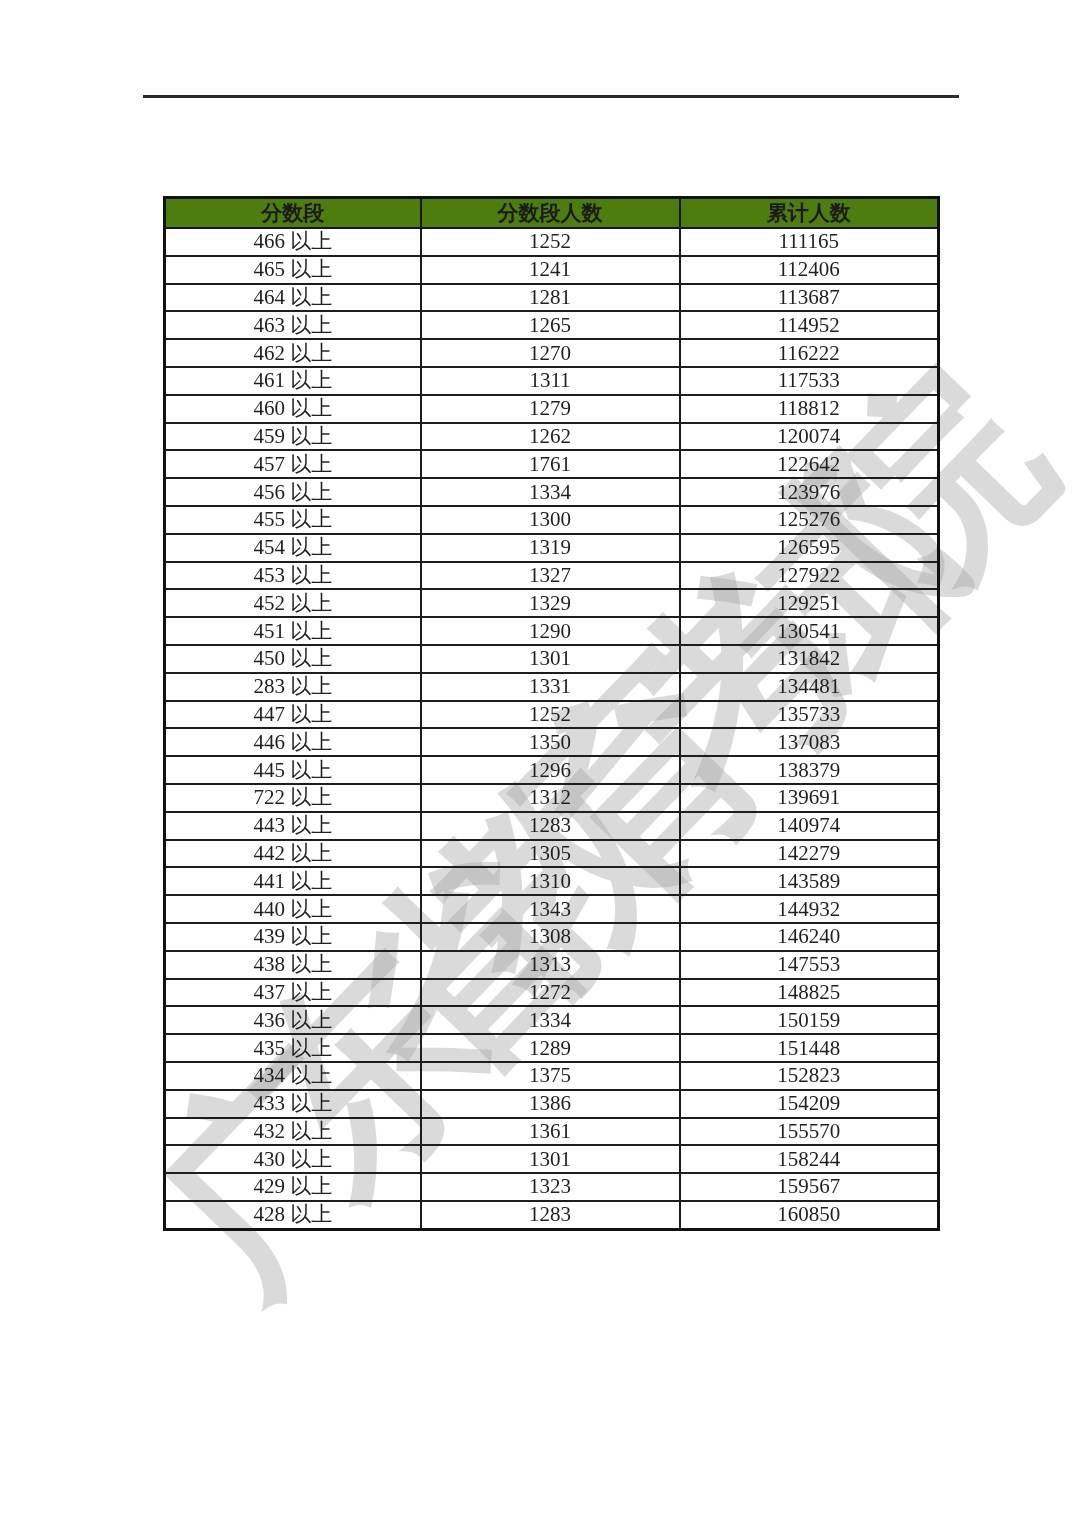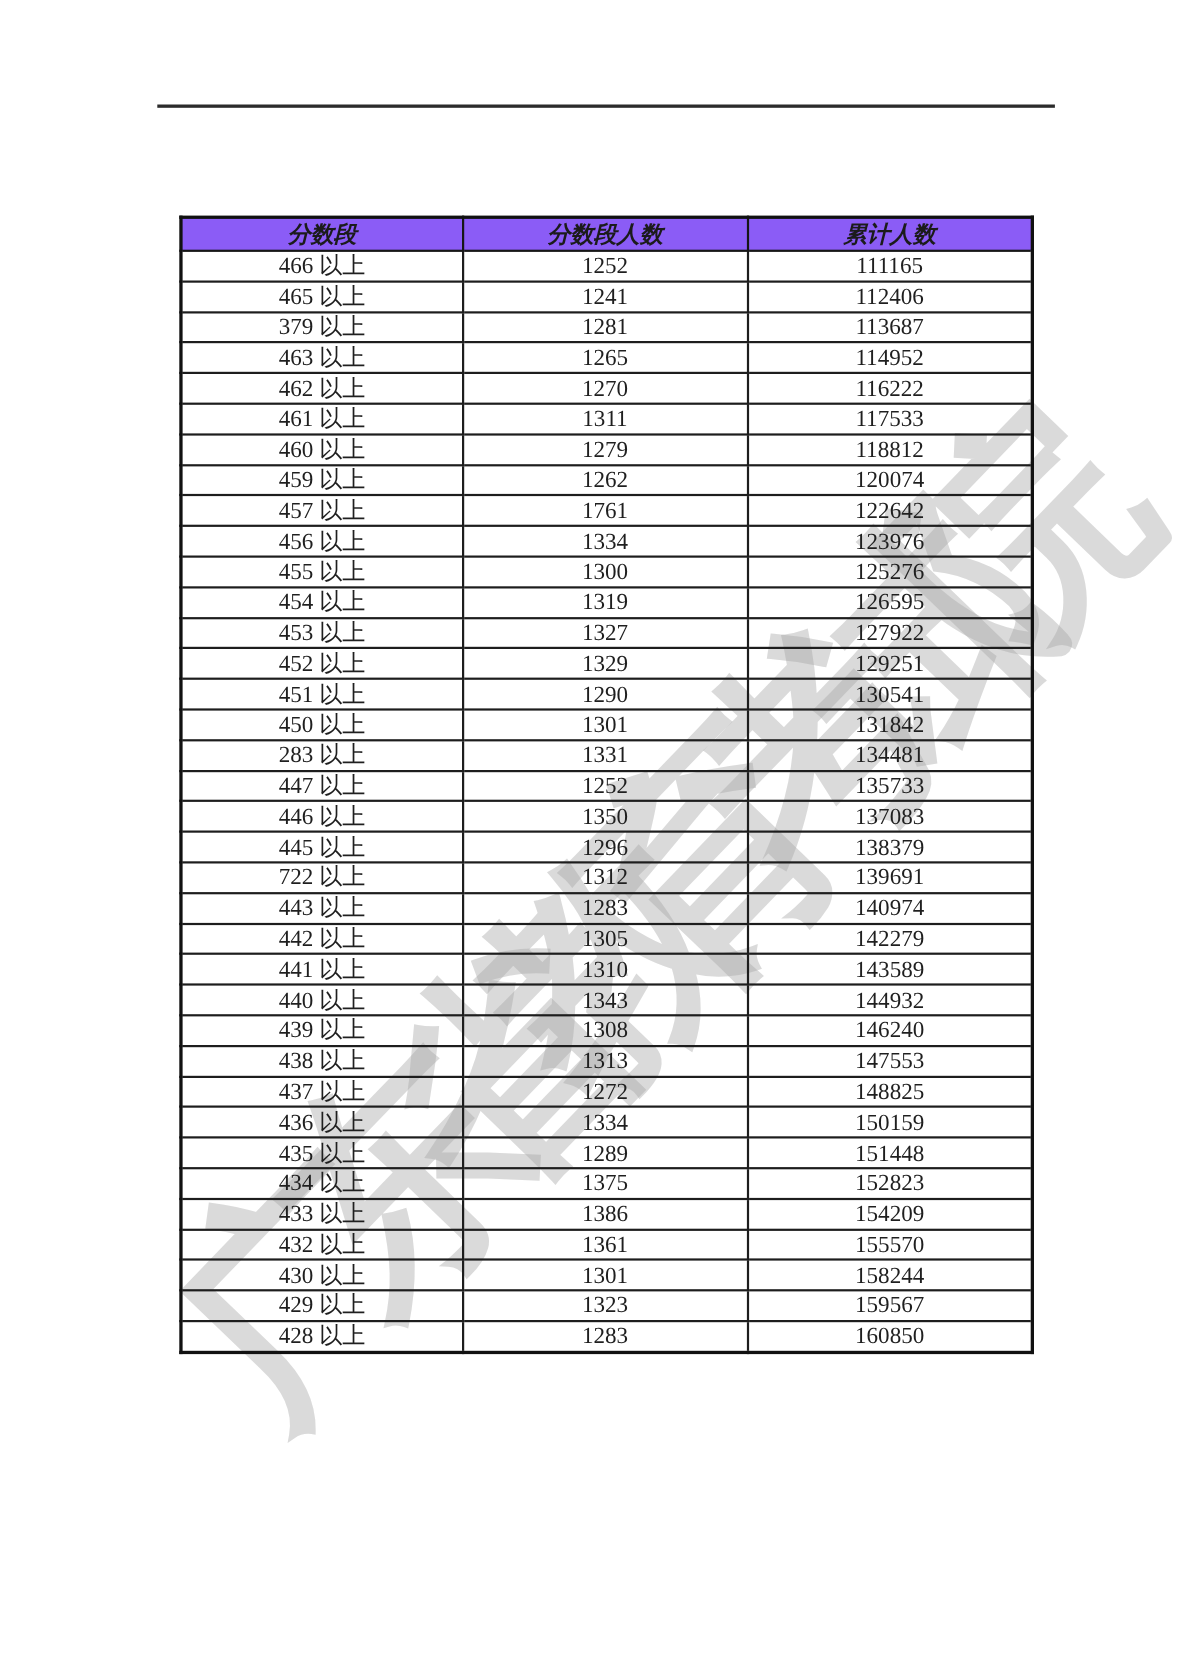--- a/index.html
+++ b/index.html
@@ -46,29 +46,28 @@
     width: 774px;
     border-collapse: collapse;
     table-layout: fixed;
     z-index: 1;
     background: transparent;
   }
   table.score-table col.c1 { width: 256px; }
   table.score-table col.c2 { width: 259px; }
   table.score-table col.c3 { width: 259px; }
   table.score-table th {
-    background: #8b5cf6;
+    background: #4d7c0f;
     border: 2px solid #161616;
     height: 28px;
     font-size: 21px;
     font-weight: bold;
     color: #1b1b1b;
     padding: 0;
     line-height: 1;
-    font-style: italic;
   }
   table.score-table td {
     border: 2px solid #1d1d1d;
     height: 25.8px;
     font-size: 21px;
     color: #1f1f1f;
     text-align: center;
     padding: 0;
     line-height: 1;
     background: transparent;
@@ -104,21 +103,21 @@
         <td>466 以上</td>
         <td>1252</td>
         <td>111165</td>
       </tr>
         <tr>
         <td>465 以上</td>
         <td>1241</td>
         <td>112406</td>
       </tr>
         <tr>
-        <td>379 以上</td>
+        <td>464 以上</td>
         <td>1281</td>
         <td>113687</td>
       </tr>
         <tr>
         <td>463 以上</td>
         <td>1265</td>
         <td>114952</td>
       </tr>
         <tr>
         <td>462 以上</td>

